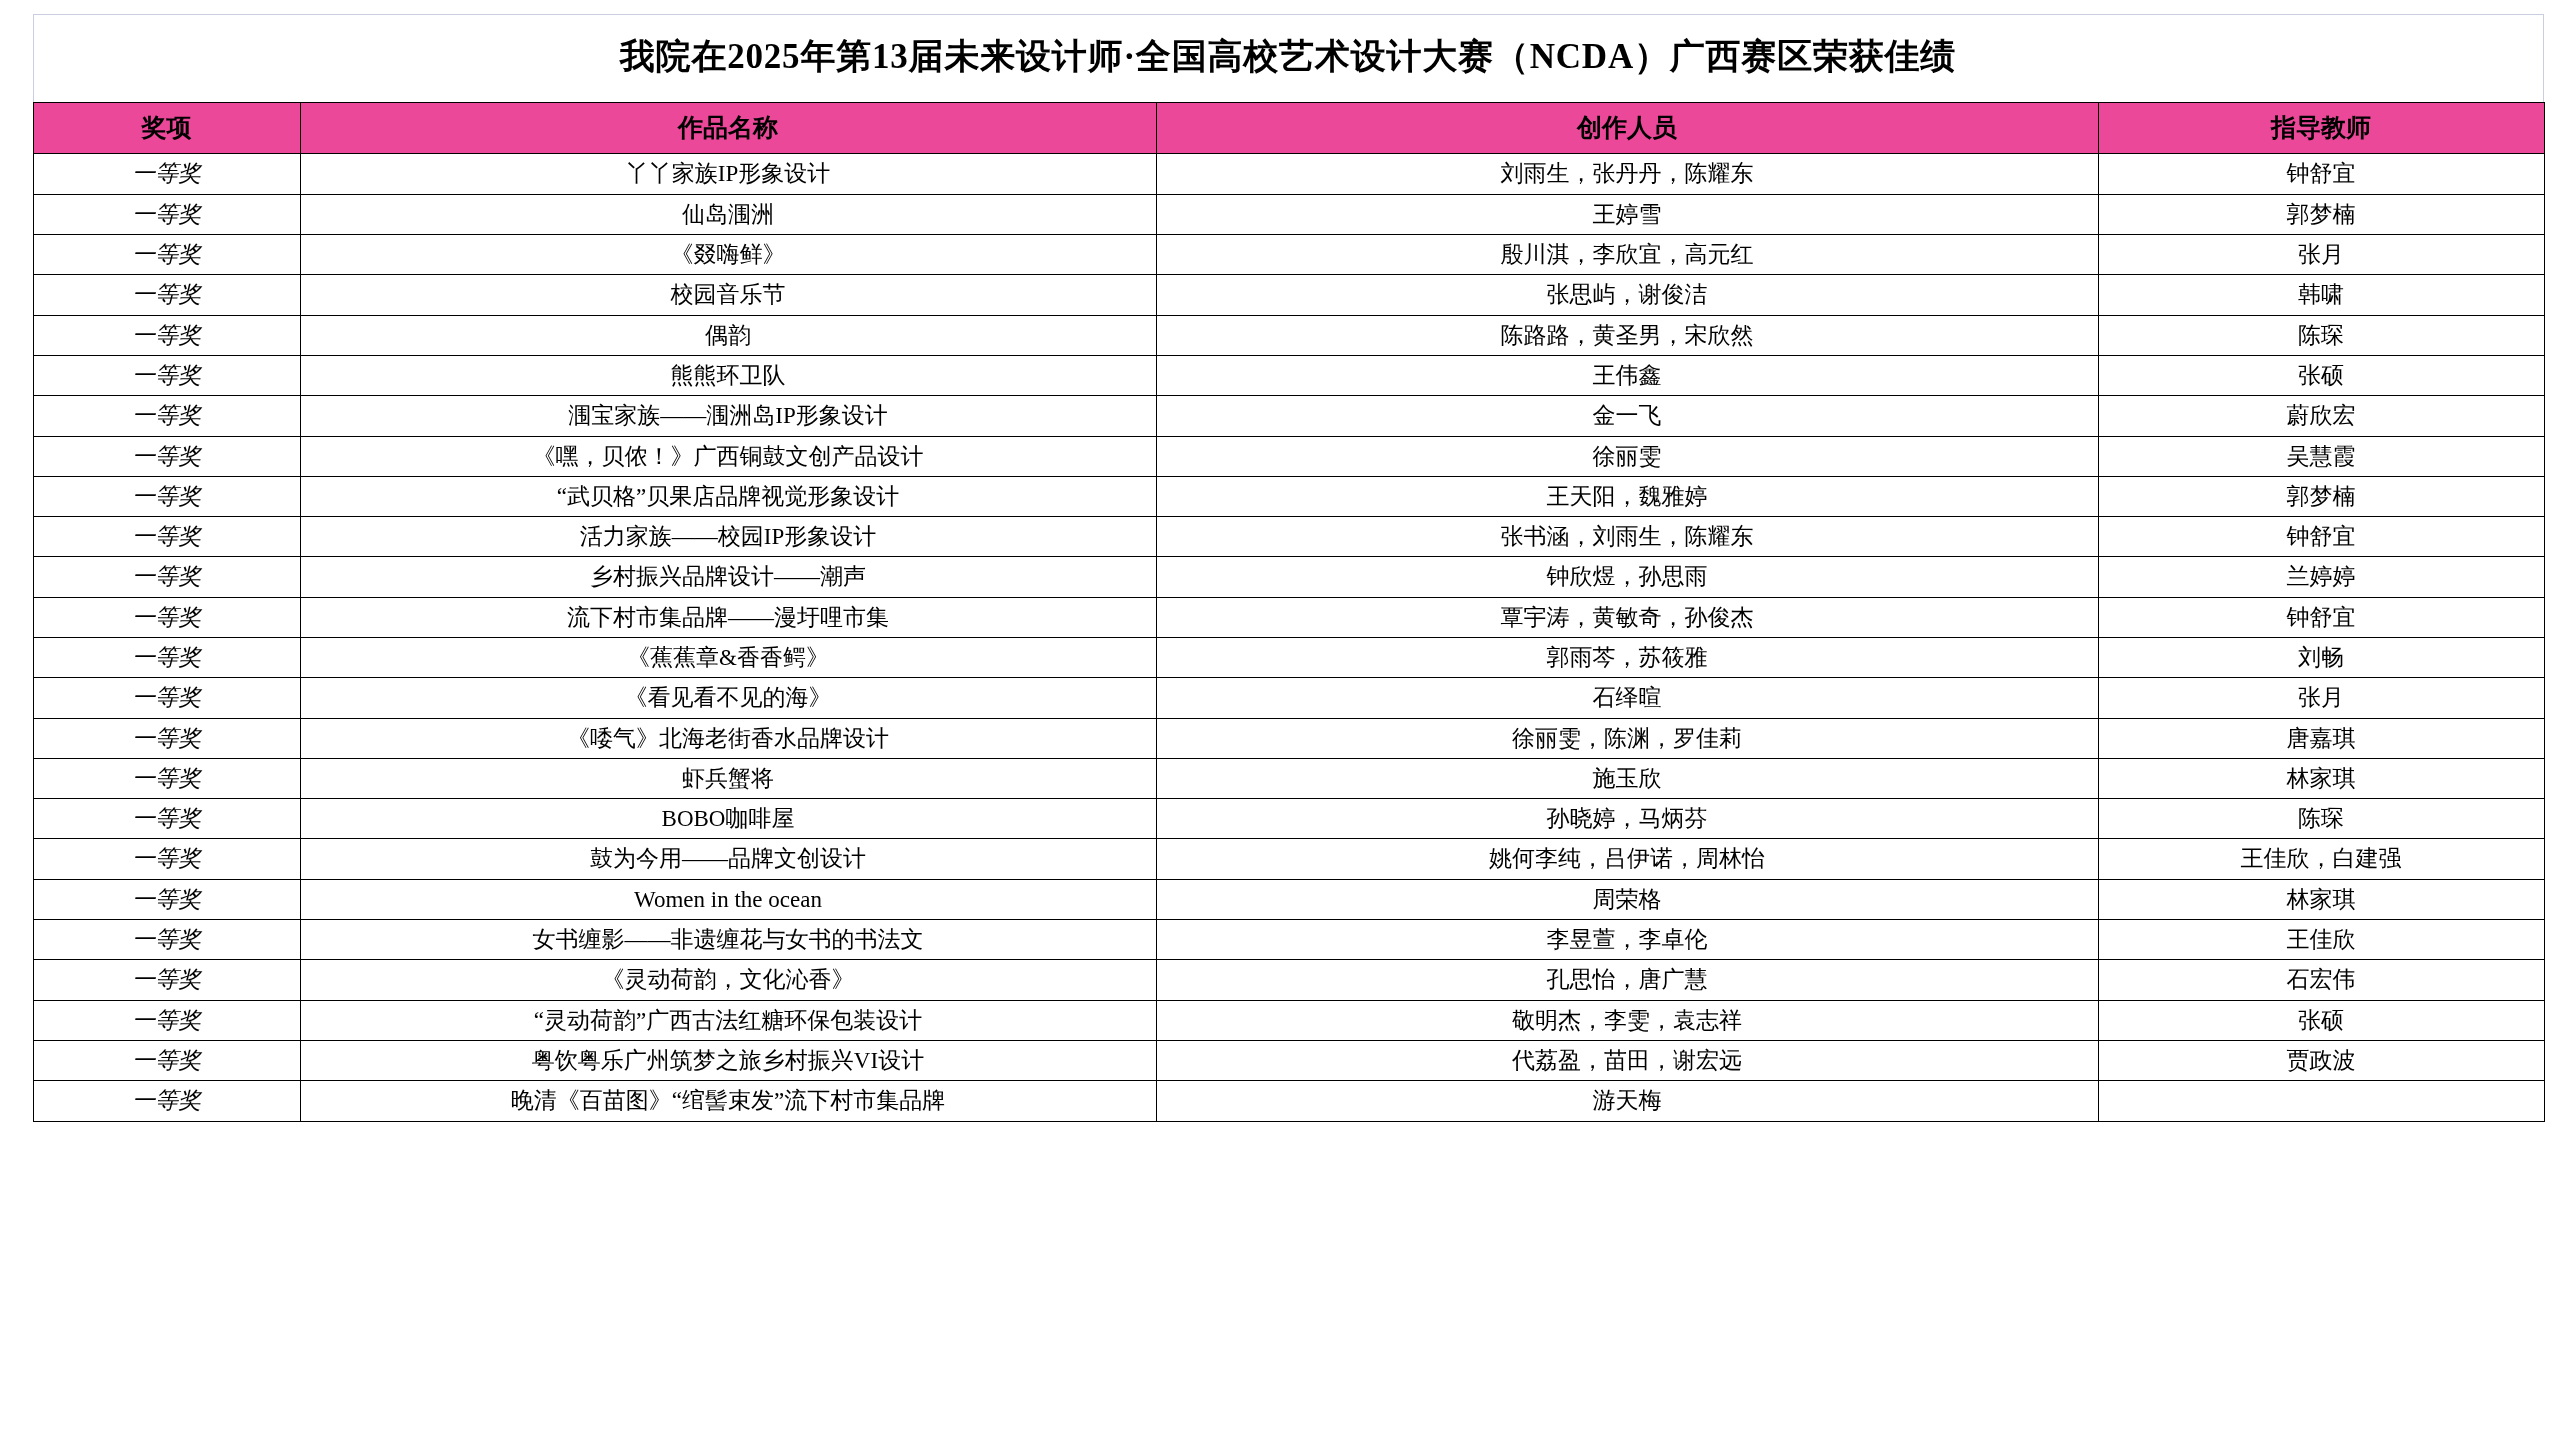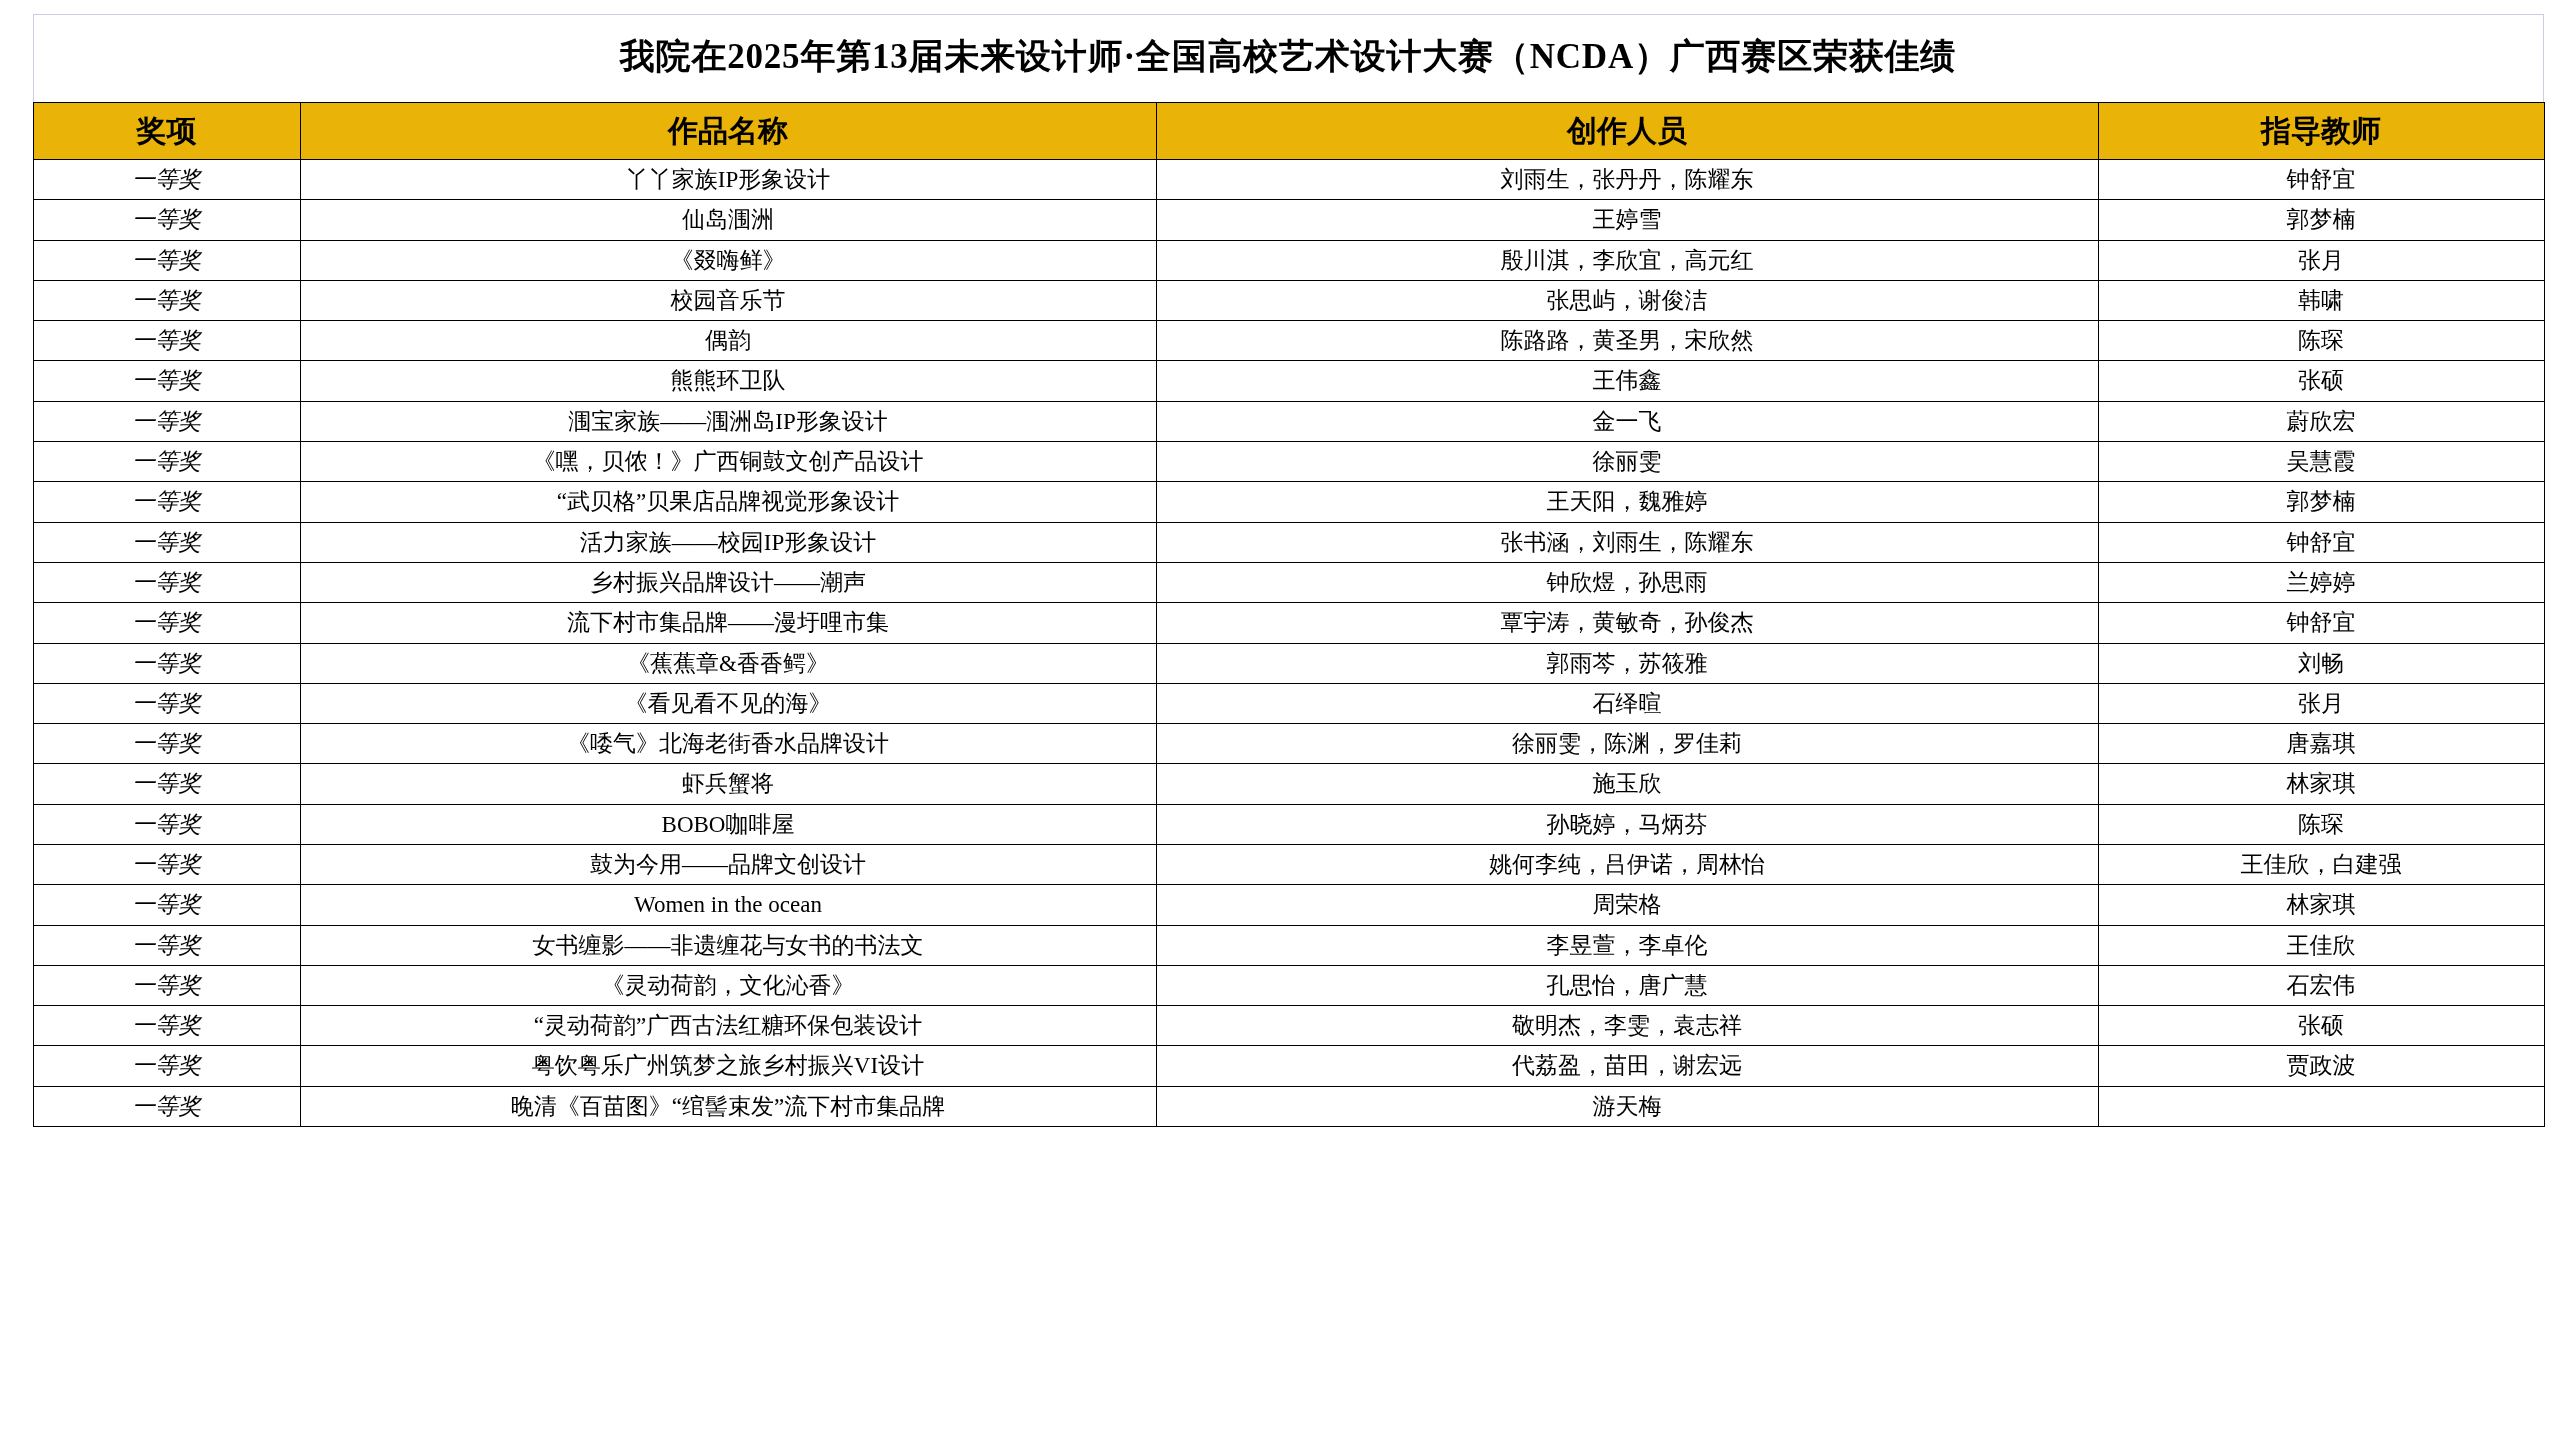--- a/index.html
+++ b/index.html
@@ -46,23 +46,23 @@
     text-align: center;
     vertical-align: middle;
     font-size: 23px;
     line-height: 1.1;
     padding: 7px 4.6px;
     font-family: "Liberation Serif", "DejaVu Serif", serif;
     white-space: nowrap;
     overflow: hidden;
   }
   table.award-table thead th {
-    background: #eab308;
+    background: #ec4899;
     font-weight: bold;
-    font-size: 30px;
+    font-size: 25px;
     padding: 11.6px 4.6px;
   }
   col.c-award  { width: 267px; }
   col.c-work   { width: 856px; }
   col.c-author { width: 942px; }
   col.c-mentor { width: 446px; }
   .cell-award  { font-size: 23px; font-style: italic; }
   .cell-work   { font-size: 24px; }
   .cell-author { font-size: 24px; margin-left: 28px; }
   .cell-mentor { font-size: 24px; }

